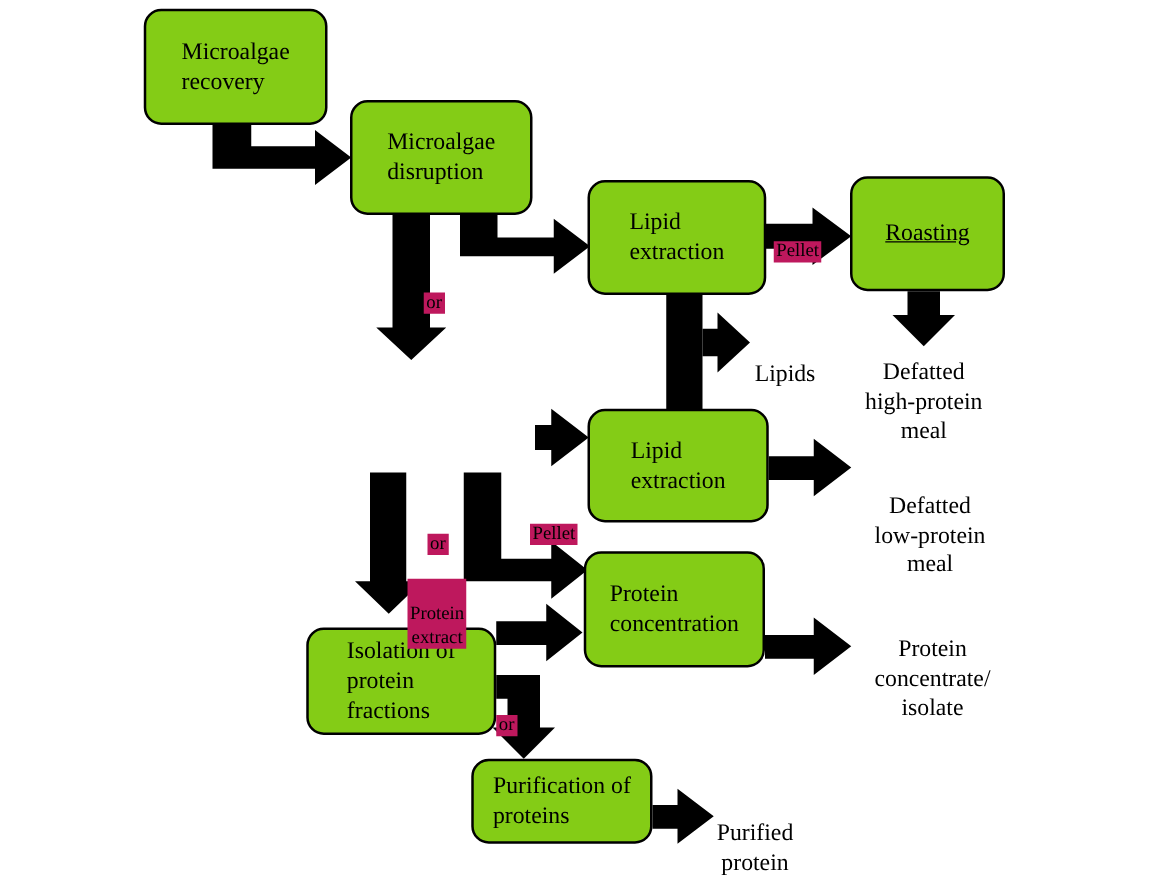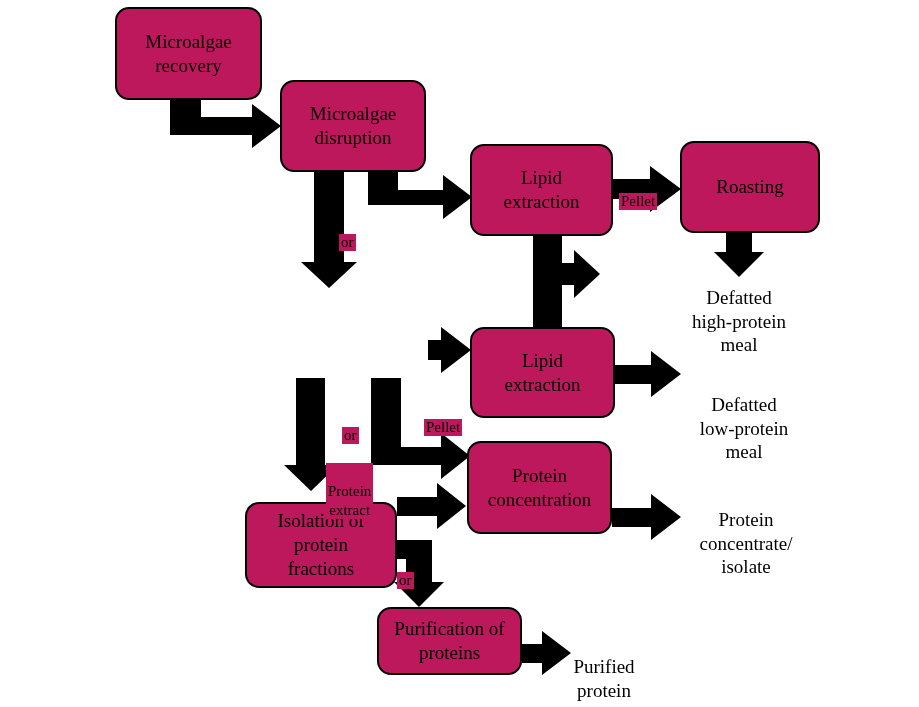--- a/index.html
+++ b/index.html
@@ -20,25 +20,24 @@
     left: 0;
     top: 0;
     width: 919px;
     height: 707px;
   }
   .node-box {
     position: absolute;
     box-sizing: border-box;
     border: 2px solid #000000;
     border-radius: 14px;
-    background: #be185d;
+    background: #84cc16;
     display: flex;
     align-items: center;
     justify-content: center;
-    text-align: center;
     line-height: 1.25;
     font-size: 19px;
     color: #000000;
     z-index: 3;
   }
   .node-box .node-text {
     display: block;
     white-space: pre-line;
     padding: 0 6px;
   }
@@ -107,21 +106,21 @@
   <div class="node-box" style="left:280px; top:80px; width:146px; height:92px;">
     <span class="node-text">Microalgae
 disruption</span>
   </div>
 
   <div class="node-box" style="left:470px; top:144px; width:143px; height:92px;">
     <span class="node-text">Lipid
 extraction</span>
   </div>
 
-  <div class="node-box" style="left:680px; top:141px; width:140px; height:92px;">
+  <div class="node-box" style="left:680px; top:141px; width:124px; height:92px;text-decoration:underline;">
     <span class="node-text">Roasting</span>
   </div>
 
 
   <div class="node-box" style="left:470px; top:327px; width:145px; height:91px;">
     <span class="node-text">Lipid
 extraction</span>
   </div>
 
   <div class="node-box" style="left:467px; top:441px; width:145px; height:93px;">
@@ -133,20 +132,23 @@
     <span class="node-text">Isolation of
 protein
 fractions</span>
   </div>
 
   <div class="node-box" style="left:377px; top:607px; width:145px; height:68px;">
     <span class="node-text">Purification of
 proteins</span>
   </div>
 
+  <div class="out-label" style="left:588px; top:264px; width:80px;">
+    <span>Lipids</span>
+  </div>
 
   <div class="out-label" style="left:674px; top:262px; width:130px;">
     <span>Defatted
 high-protein
 meal</span>
   </div>
 
   <div class="out-label" style="left:686px; top:369px; width:116px;">
     <span>Defatted
 low-protein

